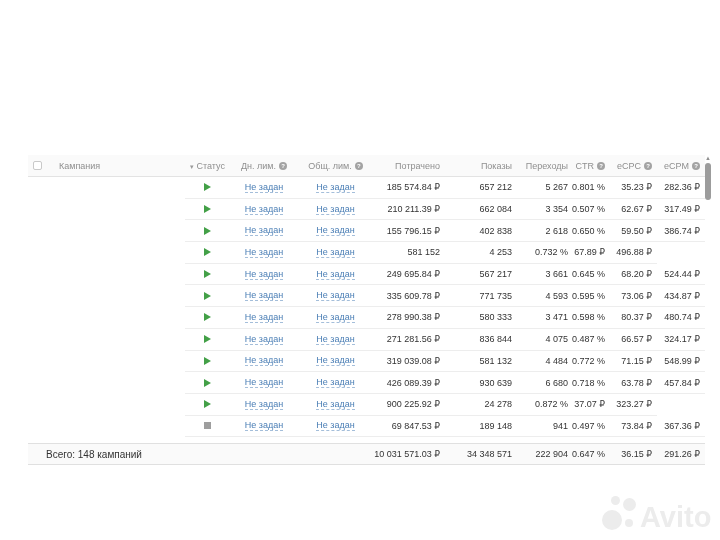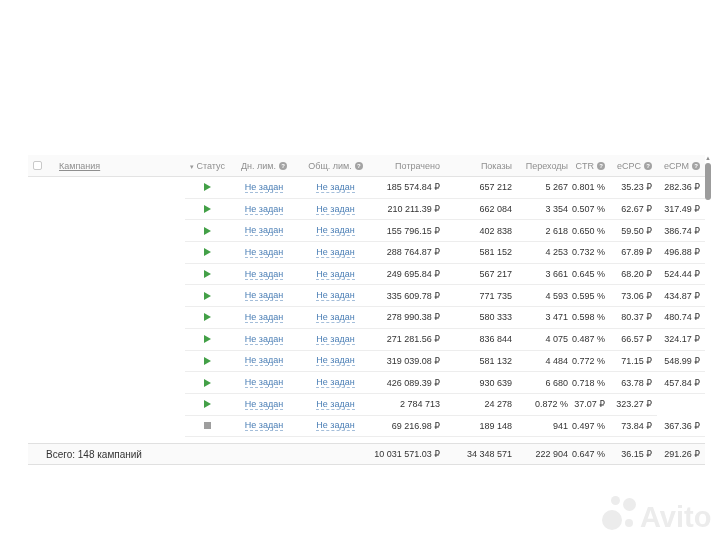--- a/index.html
+++ b/index.html
@@ -11,21 +11,21 @@
 
   .grid { display:grid; grid-template-columns:157px 45px 68px 75px 72px 72px 56px 37px 47px 48px; }
 
   
   .thead { height:22px; background:#fafafa; border-bottom:1px solid #e3e3e3; align-items:center; }
   .th { font-size:9px; color:#8f8f8f; white-space:nowrap; }
   .th.num { text-align:right; padding-right:5px; }
   .th.ctr { text-align:center; }
   .campaign-head { display:flex; align-items:center; }
   .checkbox { width:9px; height:9px; border:1px solid #c9c9c9; border-radius:2px; background:#fff; margin-left:5px; }
-  .campaign-label { margin-left:17px;text-decoration:underline; }
+  .campaign-label { margin-left:17px; }
   .caret { font-size:7px; color:#9a9a9a; margin-right:3px; }
   .status-head { display:flex; align-items:flex-end; justify-content:center; }
   .info-icon { display:inline-block; width:8px; height:8px; border-radius:50%; background:#a3a3a3;
                color:#ffffff; font-size:6px; line-height:8px; text-align:center; font-weight:bold;
                margin-left:3px; vertical-align:1px; }
 
   
   .tr { height:21.7px; align-items:center; }
   .td { font-size:9px; color:#333333; height:100%; display:flex; align-items:center;
         border-bottom:1px solid #ededed; }
@@ -155,21 +155,20 @@
     <div class="td redacted"></div>
     <div class="td status-cell">
       <span class="status-icon active"></span>
     </div>
     <div class="td ctr">
       <span class="pseudo-link">Не задан</span>
     </div>
     <div class="td ctr">
       <span class="pseudo-link">Не задан</span>
     </div>
-    <div class="td num">288 764.87 ₽</div>
     <div class="td num">581 152</div>
     <div class="td num">4 253</div>
     <div class="td num">0.732 %</div>
     <div class="td num">67.89 ₽</div>
     <div class="td num">496.88 ₽</div>
   </div>
         <div class="grid tr">
     <div class="td redacted"></div>
     <div class="td status-cell">
       <span class="status-icon active"></span>
@@ -281,38 +280,38 @@
     <div class="td redacted"></div>
     <div class="td status-cell">
       <span class="status-icon active"></span>
     </div>
     <div class="td ctr">
       <span class="pseudo-link">Не задан</span>
     </div>
     <div class="td ctr">
       <span class="pseudo-link">Не задан</span>
     </div>
-    <div class="td num">2 784 713</div>
+    <div class="td num">900 225.92 ₽</div>
     <div class="td num">24 278</div>
     <div class="td num">0.872 %</div>
     <div class="td num">37.07 ₽</div>
     <div class="td num">323.27 ₽</div>
   </div>
         <div class="grid tr">
     <div class="td redacted"></div>
     <div class="td status-cell">
       <span class="status-icon stopped"></span>
     </div>
     <div class="td ctr">
       <span class="pseudo-link">Не задан</span>
     </div>
     <div class="td ctr">
       <span class="pseudo-link">Не задан</span>
     </div>
-    <div class="td num">69 216.98 ₽</div>
+    <div class="td num">69 847.53 ₽</div>
     <div class="td num">189 148</div>
     <div class="td num">941</div>
     <div class="td num">0.497 %</div>
     <div class="td num">73.84 ₽</div>
     <div class="td num">367.36 ₽</div>
   </div>
       </div>
 
     <div class="grid tfoot">
       <div class="total-label">Всего: 148 кампаний</div>

